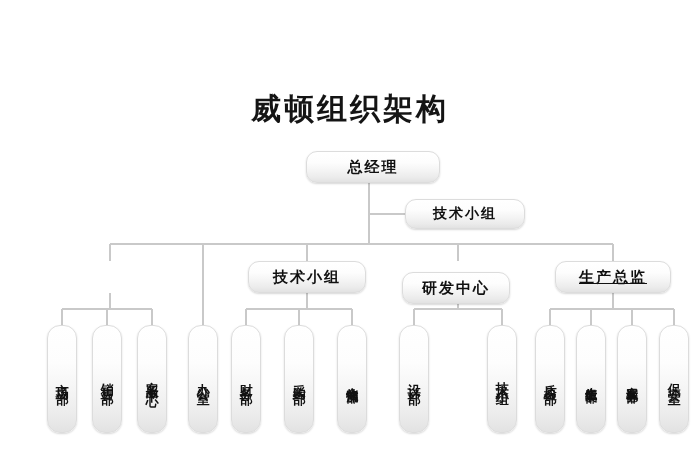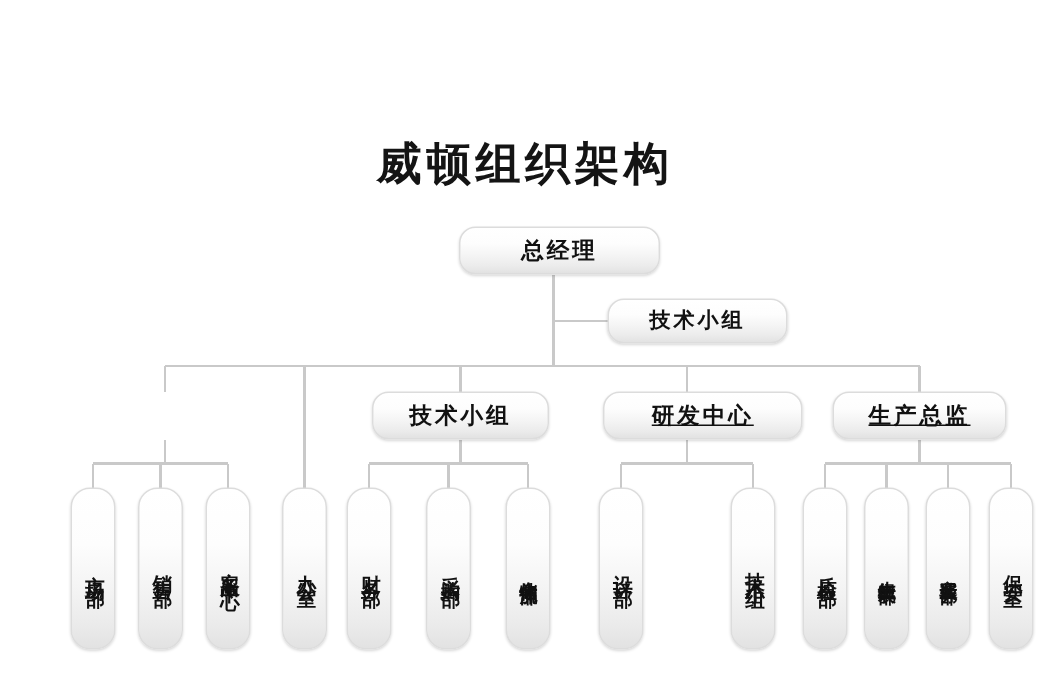--- a/index.html
+++ b/index.html
@@ -130,21 +130,21 @@
 
   <div class="node h" style="left:405px;top:178px;width:120px;height:30px;font-size:14px;">
     <span class="label">技术小组</span>
   </div>
 
 
   <div class="node h" style="left:248px;top:240px;width:118px;height:32px;">
     <span class="label">技术小组</span>
   </div>
 
-  <div class="node h" style="left:402px;top:240px;width:133px;height:32px;text-decoration:underline;">
+  <div class="node h" style="left:402px;top:251px;width:108px;height:32px;">
     <span class="label">研发中心</span>
   </div>
 
   <div class="node h" style="left:555px;top:240px;width:116px;height:32px;text-decoration:underline;">
     <span class="label">生产总监</span>
   </div>
 
   <div class="node v" style="left:47px;top:304px;width:30px;height:108px;">
     <span class="label">市场部</span>
   </div>

